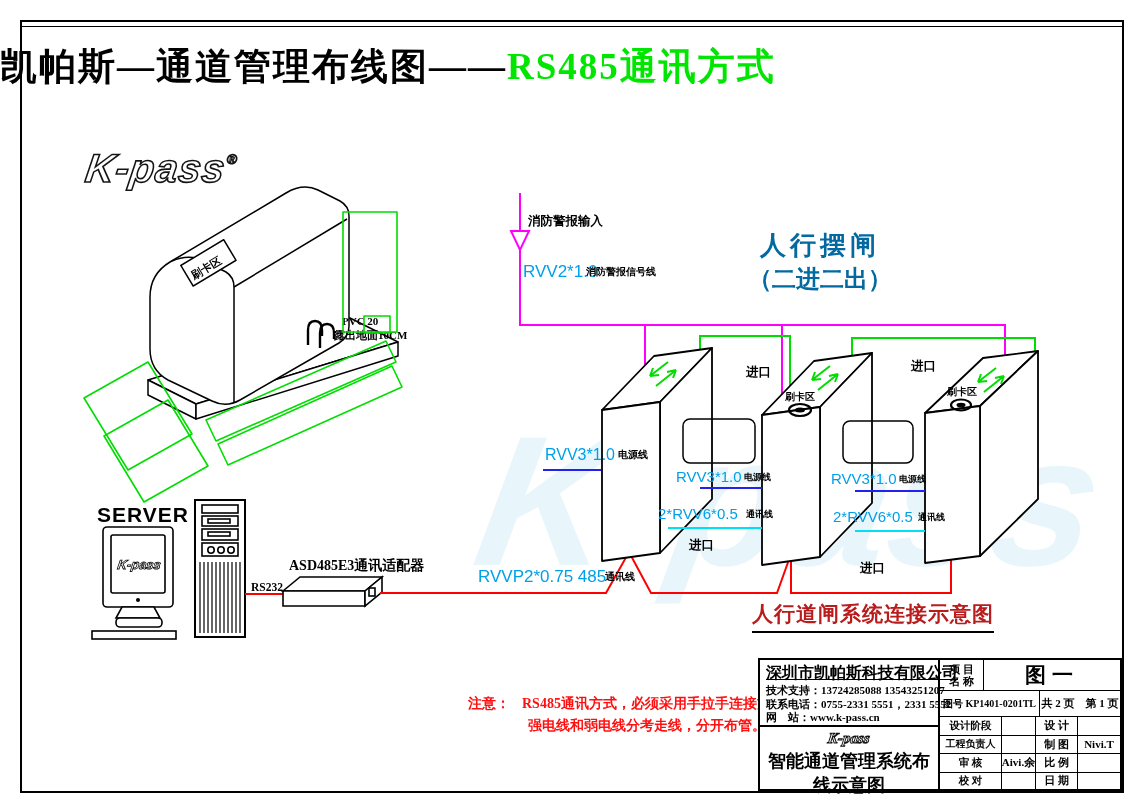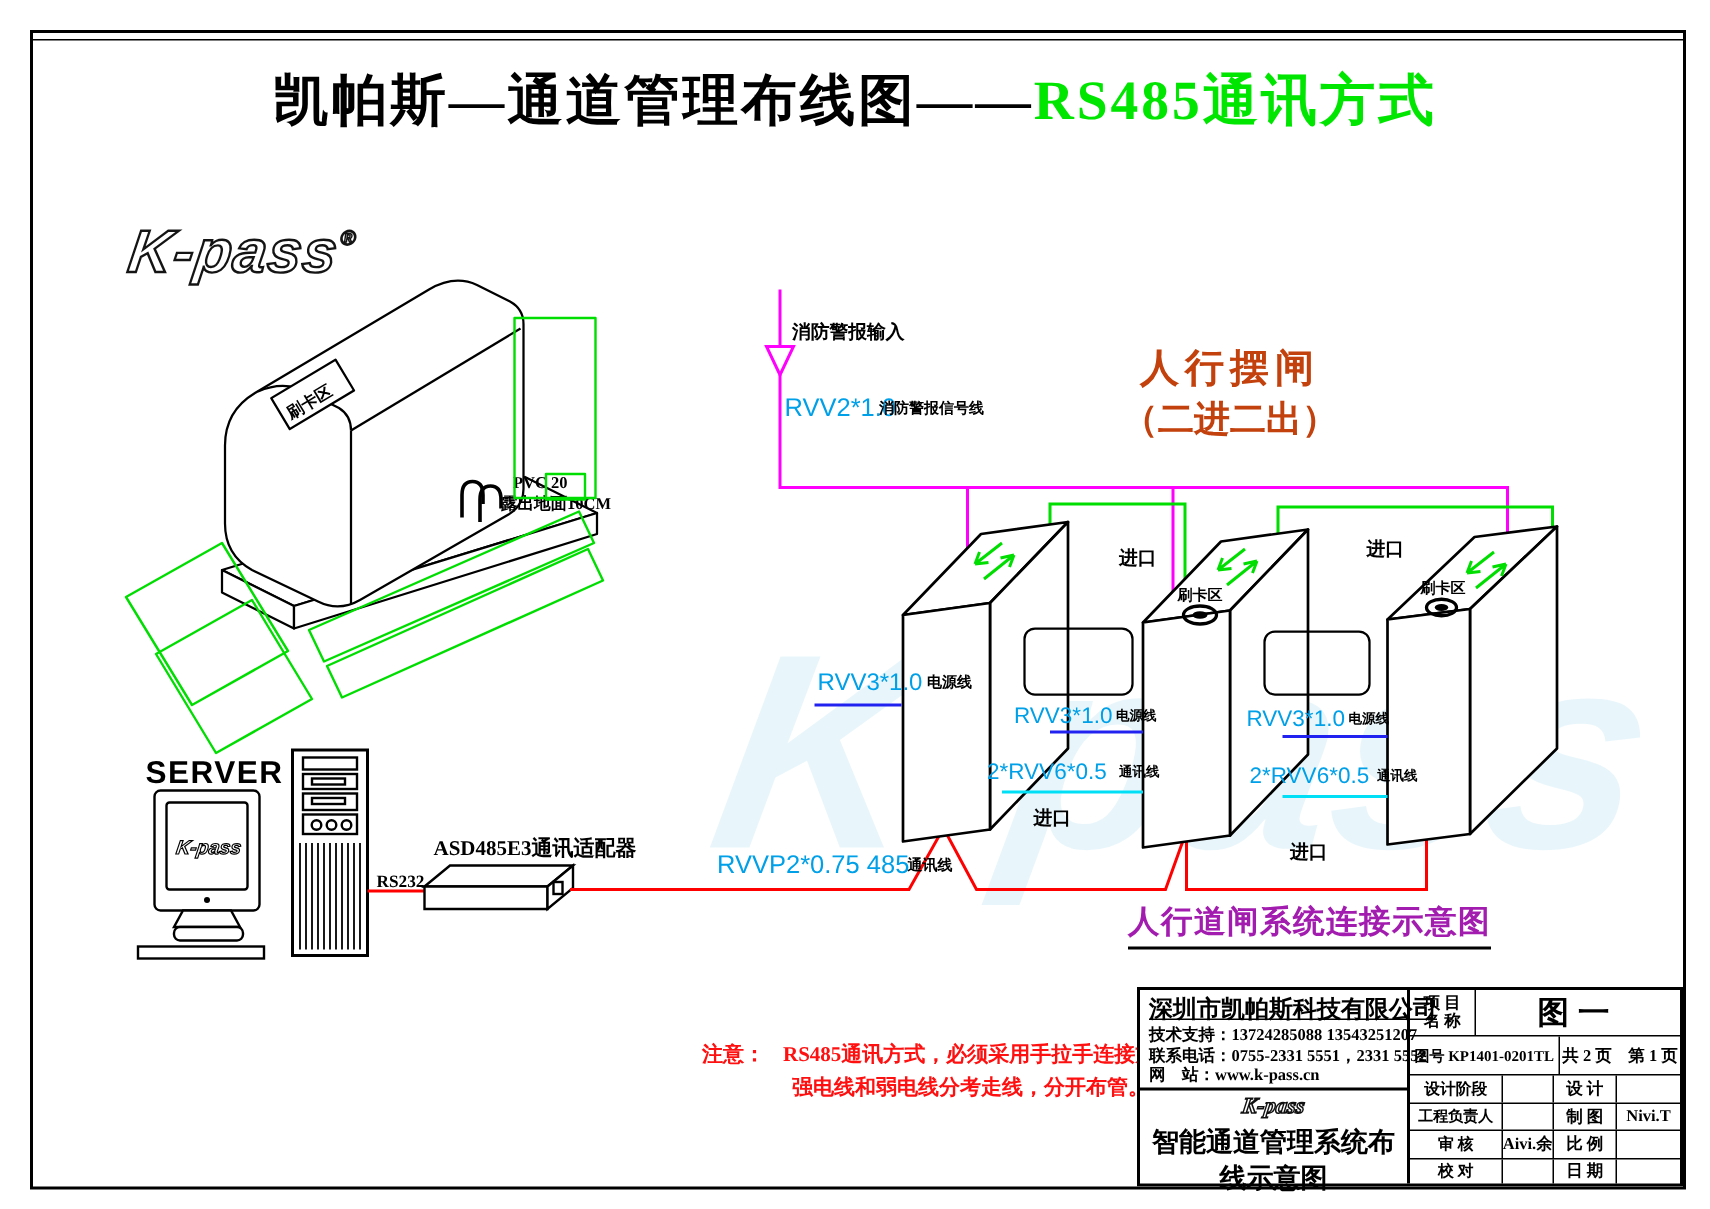--- a/index.html
+++ b/index.html
@@ -1,33 +1,33 @@
 <!DOCTYPE html>
 <html><head>
 <meta charset="utf-8">
 <style>
   html,body{margin:0;padding:0;background:#fff;}
   #stage{position:relative;width:1140px;height:806px;background:#fff;overflow:hidden;
          font-family:"Liberation Sans",sans-serif;}
   .abs{position:absolute;}
   #frame{left:20px;top:20px;width:1100px;height:769px;border:2px solid #000;}
   #frame-inner-top{left:20px;top:26px;width:1102px;height:1px;background:#000;}
-  #main-title{left:0;top:42px;width:1140px;text-align:center;font-weight:bold;
+  #main-title{left:0;top:42px;width:1140px;font-weight:bold;
               font-size:37px;letter-spacing:2px;font-family:"Liberation Serif",serif;}
   #main-title .t-black{color:#000;}
   #main-title .t-green{color:#00e600;}
   #brand-logo{left:86px;top:146px;font-size:40px;font-weight:bold;font-style:italic;
               color:#fff;-webkit-text-stroke:1.6px #141414;transform:skewX(-8deg);
               letter-spacing:1px;}
   #brand-logo .reg{font-size:14px;vertical-align:18px;-webkit-text-stroke:1px #141414;}
-  #gate-headline{left:700px;top:228px;width:240px;text-align:center;color:#c2410c;
+  #gate-headline{left:700px;top:228px;width:240px;text-align:center;color:#0369a1;
                  font-weight:bold;font-family:"Liberation Serif",serif;}
   #gate-headline .h1{font-size:26px;letter-spacing:4px;}
   #gate-headline .h2{font-size:24px;}
-  #diagram-caption{left:752px;top:600px;font-size:21px;font-weight:bold;color:#a21caf;
+  #diagram-caption{left:752px;top:600px;font-size:21px;font-weight:bold;color:#b91c1c;
                    border-bottom:2px solid #000;padding-bottom:3px;letter-spacing:1px;
                    font-family:"Liberation Serif",serif;}
   #notes{left:98px;top:662px;font-size:15px;font-weight:600;color:#000;line-height:20px;
          font-family:"Liberation Serif",serif;}
   #warning{left:468px;top:693px;color:#ff1010;font-size:14px;font-weight:bold;
            line-height:22px;font-family:"Liberation Serif",serif;}
   #warning .w2{padding-left:60px;}
   
   #titleblock{left:758px;top:658px;width:364px;height:133px;border:2px solid #000;
               box-sizing:border-box;display:flex;background:#fff;font-family:"Liberation Serif",serif;}

